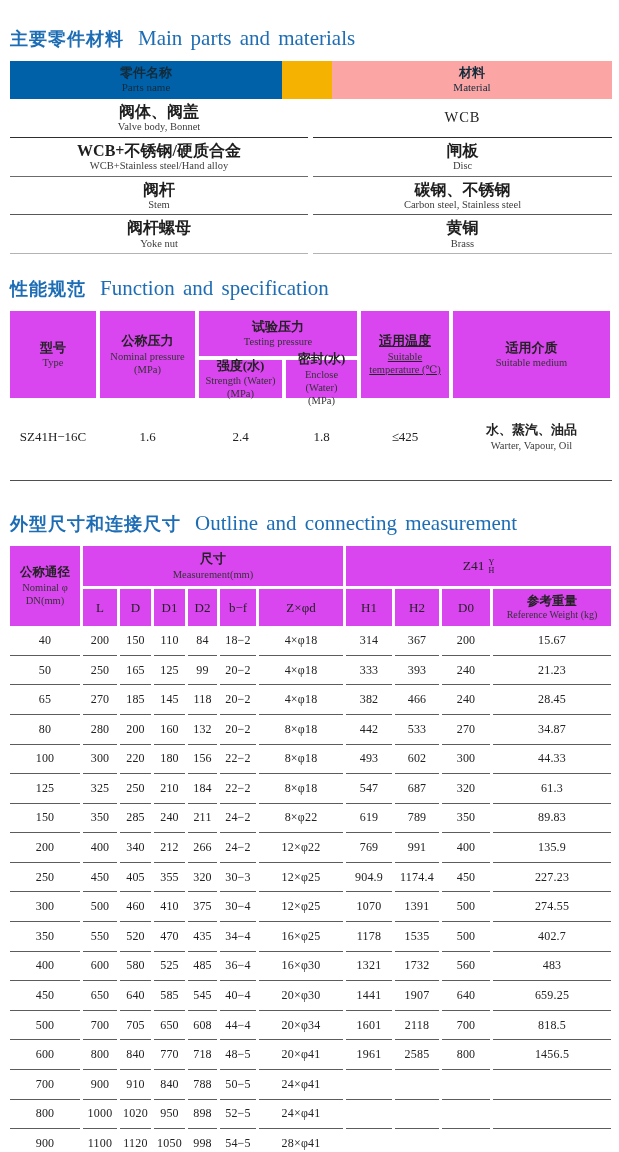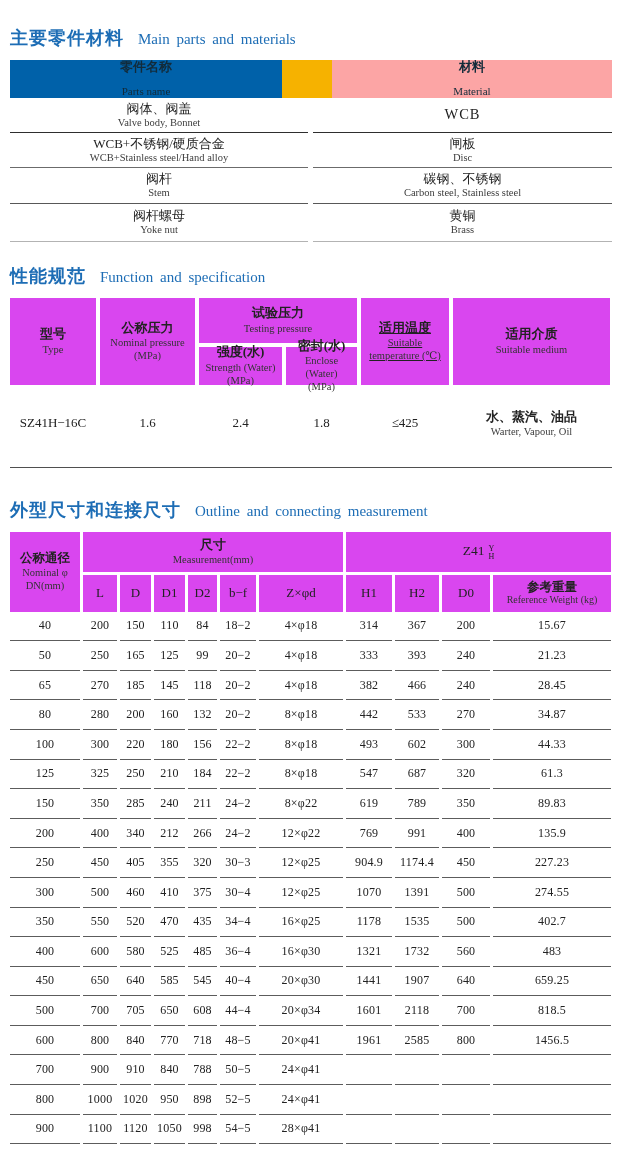--- a/index.html
+++ b/index.html
@@ -7,35 +7,35 @@
     width:619px;height:1152px;background:#ffffff;
     font-family:"Liberation Serif","DejaVu Serif",serif;
     color:#222;
     overflow:hidden;
   }
   .content{margin-left:10px;width:602px;padding-top:14px;}
 
   
   .sec-title{display:flex;align-items:baseline;gap:14px;margin:12px 0 10px 0;}
   .t-cn{font-size:18px;font-weight:700;letter-spacing:1px;}
-  .t-en{font-size:15px;word-spacing:3px;}
+  .t-en{font-size:21px;word-spacing:3px;}
 
   
   .m-header{display:grid;grid-template-columns:272px 50px 280px;height:38px;}
-  .m-header .hc{display:flex;flex-direction:column;align-items:center;justify-content:space-between;line-height:1.15;}
+  .m-header .hc{display:flex;flex-direction:column;align-items:center;justify-content:center;line-height:1.15;}
   .m-header .cn{font-size:13px;font-weight:700;}
   .m-header .en{font-size:11px;}
   .m-body .m-row{display:grid;grid-template-columns:298px 299px;column-gap:5px;min-height:35px;}
   .m-body .m-row:nth-child(4){min-height:38px;}
   .m-cell{display:flex;flex-direction:column;align-items:center;justify-content:center;line-height:1.2;padding:3px 2px;border-bottom:1px solid #4c4c4c;}
   .m-body .m-row:nth-child(1) .m-cell{border-bottom-color:#2e2e2e;}
   .m-body .m-row:nth-child(2) .m-cell{border-bottom-color:#6b6b6b;}
   .m-body .m-row:nth-child(3) .m-cell{border-bottom-color:#585858;}
   .m-body .m-row:nth-child(4) .m-cell{border-bottom-color:#b3b3b3;}
-  .m-cell .cn{font-size:13px;font-weight:400;color:#1e1e1e;}
+  .m-cell .cn{font-size:16px;font-weight:700;color:#1e1e1e;}
   .m-cell .cn.big-latin{font-size:14.5px;font-weight:400;letter-spacing:1px;}
   .m-cell .en{font-size:10.5px;color:#3c3c3c;}
   .m-cell .en:empty{display:none;}
 
   
   .spec-header{display:grid;grid-template-columns:86px 95px 83px 71px 88px 157px;grid-template-rows:45px 38px;column-gap:4px;row-gap:4px;margin-top:6px;}
   .h-cell{background:#d946ef;display:flex;flex-direction:column;align-items:center;justify-content:center;text-align:center;line-height:1.25;padding:2px;}
   .h-cell .cn{font-size:13px;font-weight:700;}
   .h-cell .en{font-size:10.5px;color:#333;}
   .span2{grid-row:1/3;}

